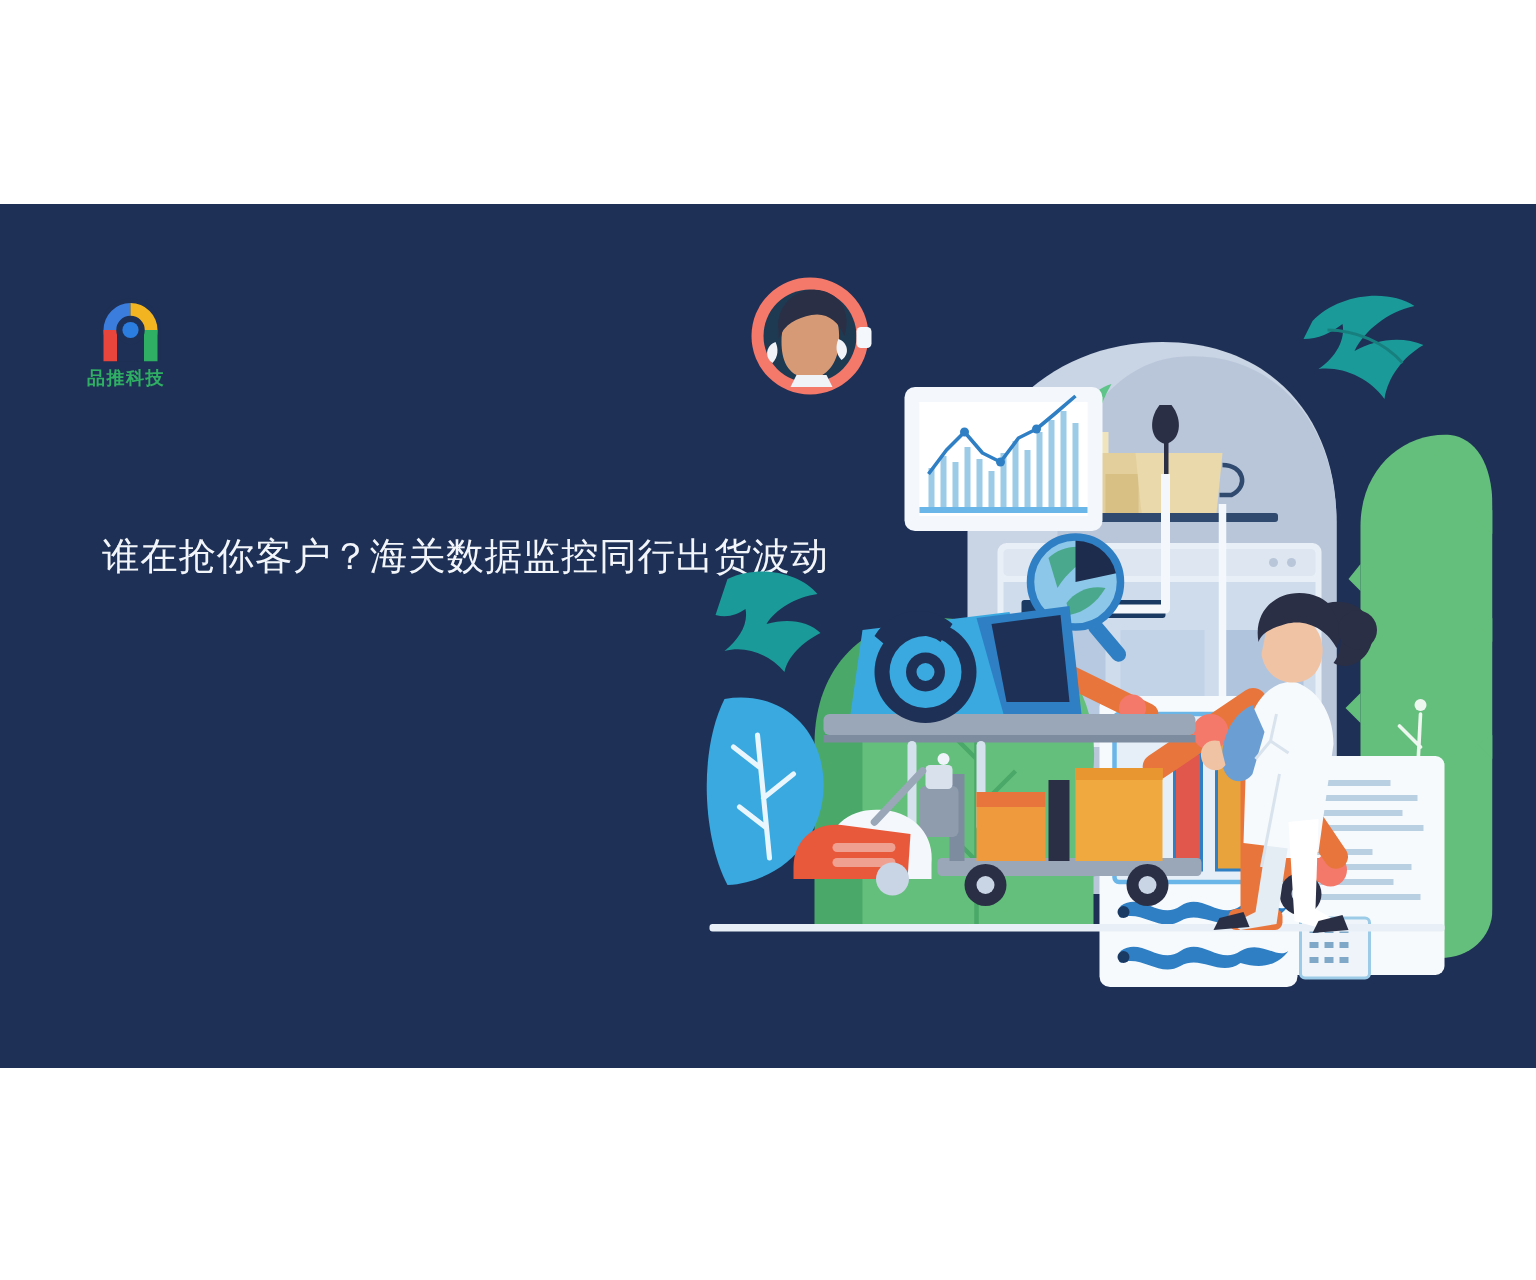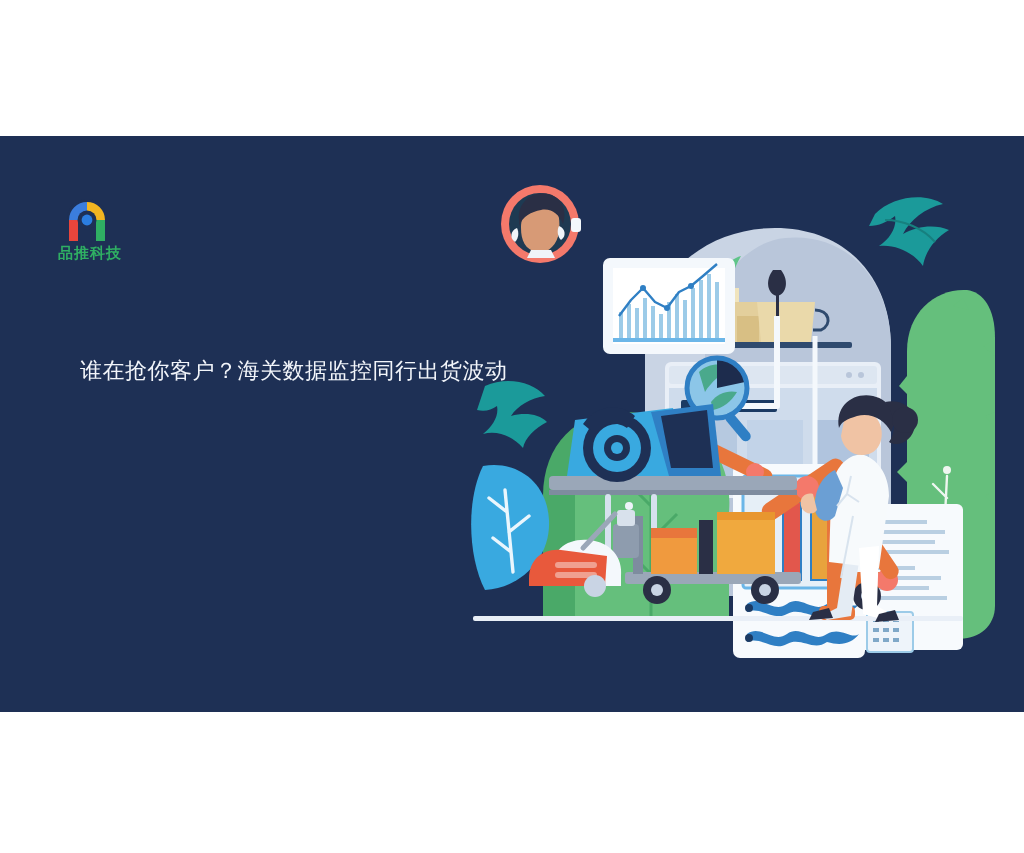--- a/index.html
+++ b/index.html
@@ -40,35 +40,35 @@
     width: 120px;
   }
   .logo-mark {
     position: relative;
     width: 44px;
     height: 44px;
     margin-left: 7px;
   }
   .logo-caption {
     margin-top: 2px;
-    font-size: 15px;
+    font-size: 12px;
     letter-spacing: 1px;
     color: #2faf63;
     font-weight: bold;
     white-space: nowrap;
   }
 
   
   #headline {
     position: absolute;
-    left: 80px;
+    left: 68px;
     top: 218px;  
     width: 520px;
     color: #f2f5fa;
-    font-size: 22px;
+    font-size: 25px;
     line-height: 34px;
     letter-spacing: 0.5px;
     font-weight: 500;
   }
   #headline .line { display: block; white-space: nowrap; }
 
   
   #illustration {
     position: absolute;
     left: 455px;

